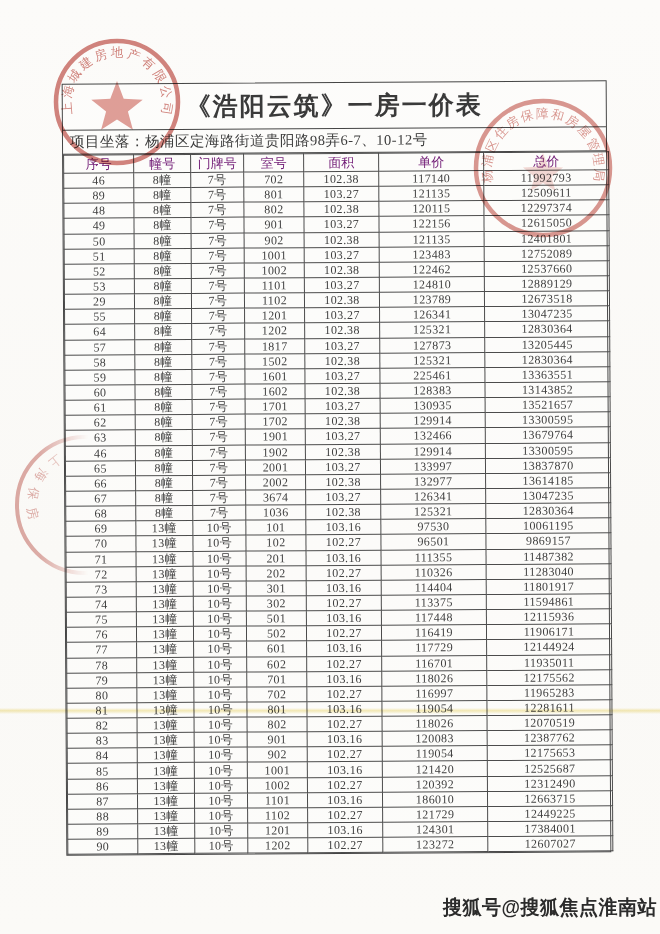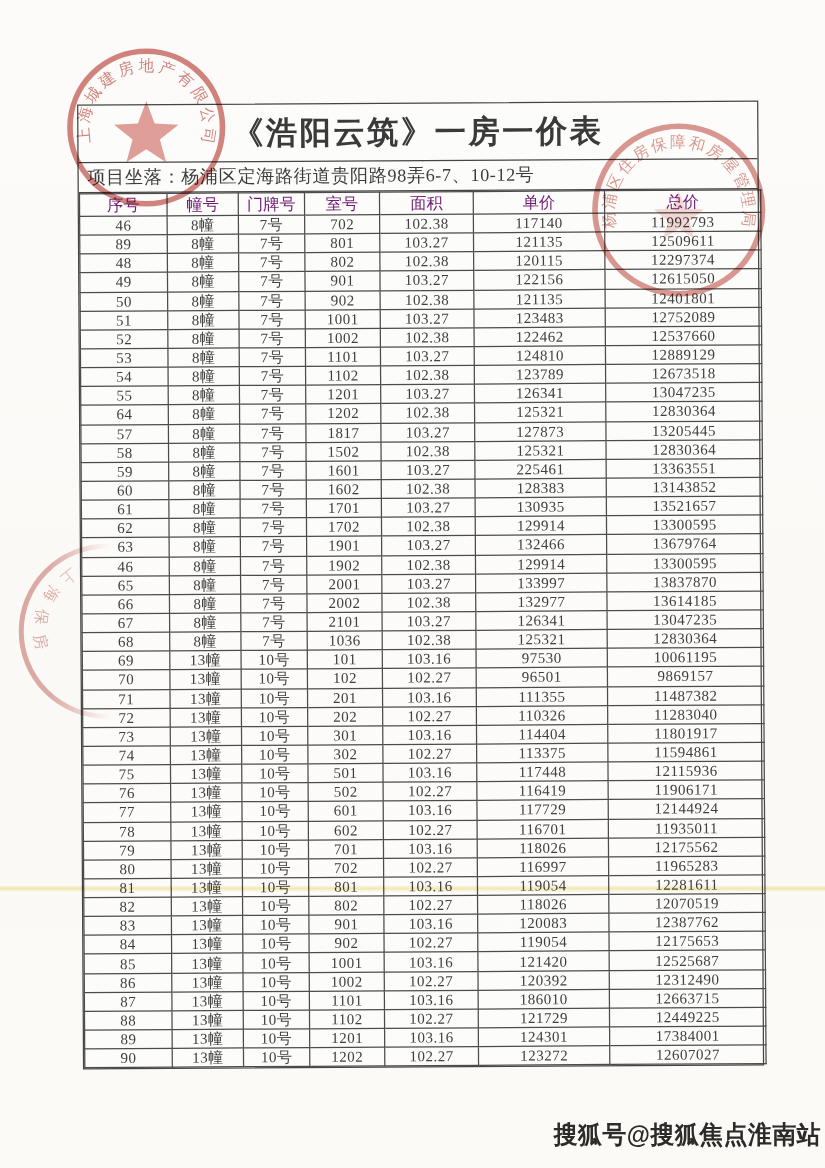--- a/index.html
+++ b/index.html
@@ -160,21 +160,21 @@
           <tr>
             <td>53</td>
             <td>8幢</td>
             <td>7号</td>
             <td>1101</td>
             <td>103.27</td>
             <td>124810</td>
             <td>12889129</td>
           </tr>
           <tr>
-            <td>54</td>
+            <td>29</td>
             <td>8幢</td>
             <td>7号</td>
             <td>1102</td>
             <td>102.38</td>
             <td>123789</td>
             <td>12673518</td>
           </tr>
           <tr>
             <td>55</td>
             <td>8幢</td>
@@ -280,21 +280,21 @@
             <td>7号</td>
             <td>2002</td>
             <td>102.38</td>
             <td>132977</td>
             <td>13614185</td>
           </tr>
           <tr>
             <td>67</td>
             <td>8幢</td>
             <td>7号</td>
-            <td>2101</td>
+            <td>3674</td>
             <td>103.27</td>
             <td>126341</td>
             <td>13047235</td>
           </tr>
           <tr>
             <td>68</td>
             <td>8幢</td>
             <td>7号</td>
             <td>1036</td>
             <td>102.38</td>

